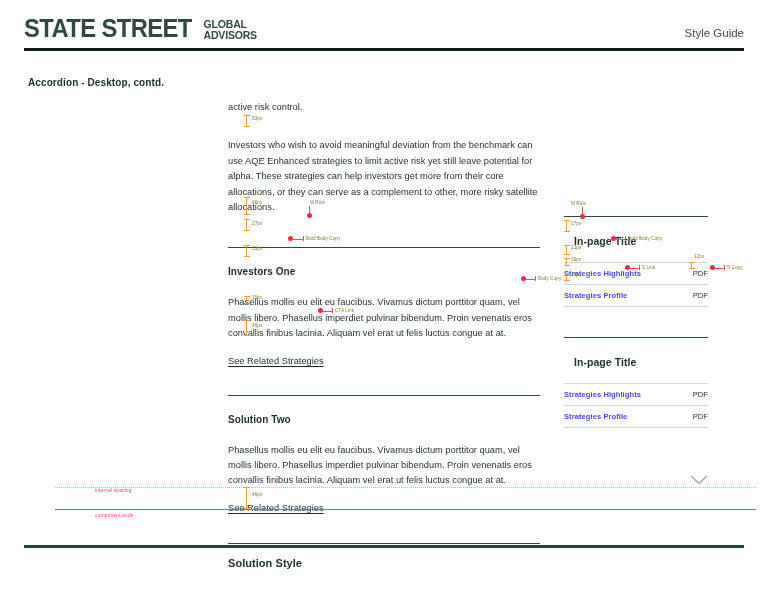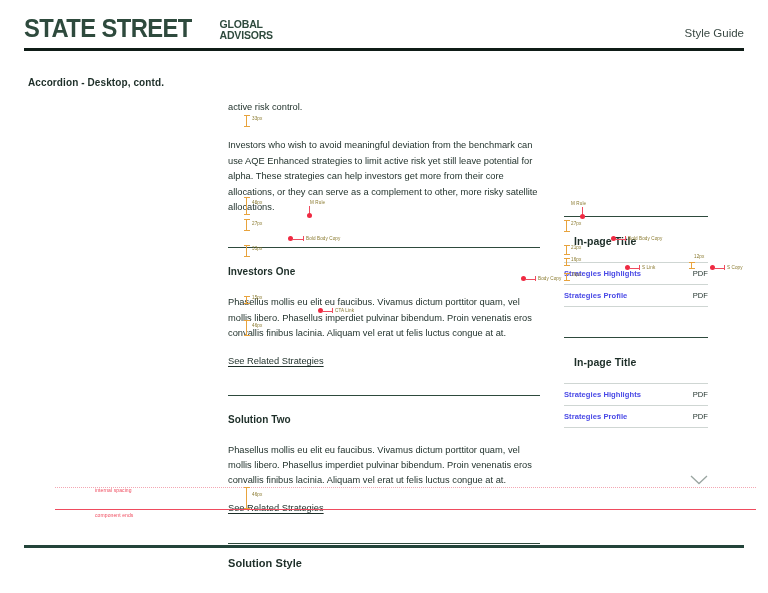--- a/index.html
+++ b/index.html
@@ -28,21 +28,21 @@
     font-family: "Liberation Sans", sans-serif;
     font-weight: 700;
     font-size: 25px;
     letter-spacing: -0.6px;
     color: #2e4a3d;
     line-height: 1;
     transform: scaleX(0.95);
     transform-origin: left bottom;
   }
   .logo-sub {
-    margin-left: 19px;
+    margin-left: 3px;
     font-weight: 700;
     font-size: 10.5px;
     line-height: 10.5px;
     color: #2e4a3d;
     letter-spacing: -0.2px;
     padding-bottom: 1px;
   }
   .logo-sub span { display: block; }
 
   .style-guide {

